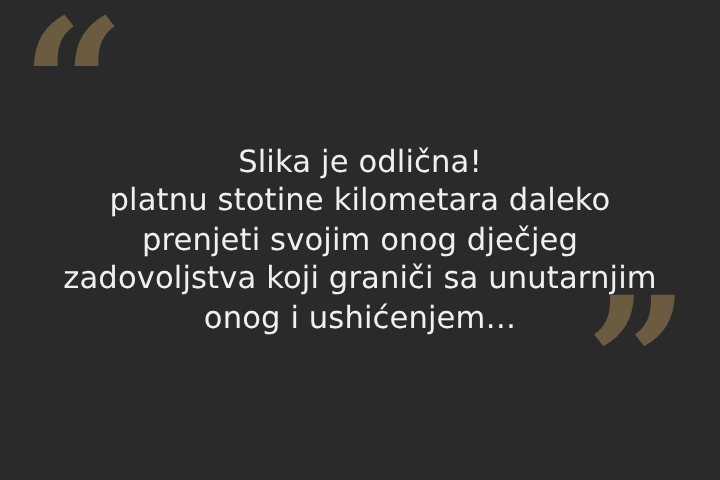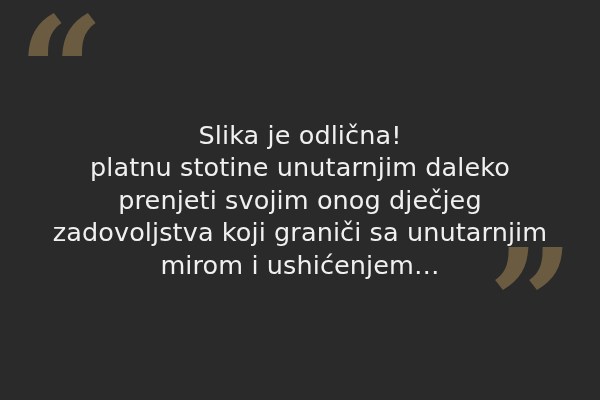--- a/index.html
+++ b/index.html
@@ -63,21 +63,21 @@
 </style>
 </head>
 <body>
 
 <div id="quote-card">
 
   <span class="deco-quote" id="open-quote-mark">“</span>
 
   <div id="quote-text-block">
     <div class="quote-line">Slika je odlična!</div>
-    <div class="quote-line">platnu stotine unutarnjim daleko</div>
+    <div class="quote-line">platnu stotine kilometara daleko</div>
     <div class="quote-line">prenjeti svojim onog dječjeg</div>
     <div class="quote-line">zadovoljstva koji graniči sa unutarnjim</div>
-    <div class="quote-line">mirom i ushićenjem…</div>
+    <div class="quote-line">onog i ushićenjem…</div>
   </div>
 
   <span class="deco-quote" id="close-quote-mark">”</span>
 
 </div>
 
 </body></html>

